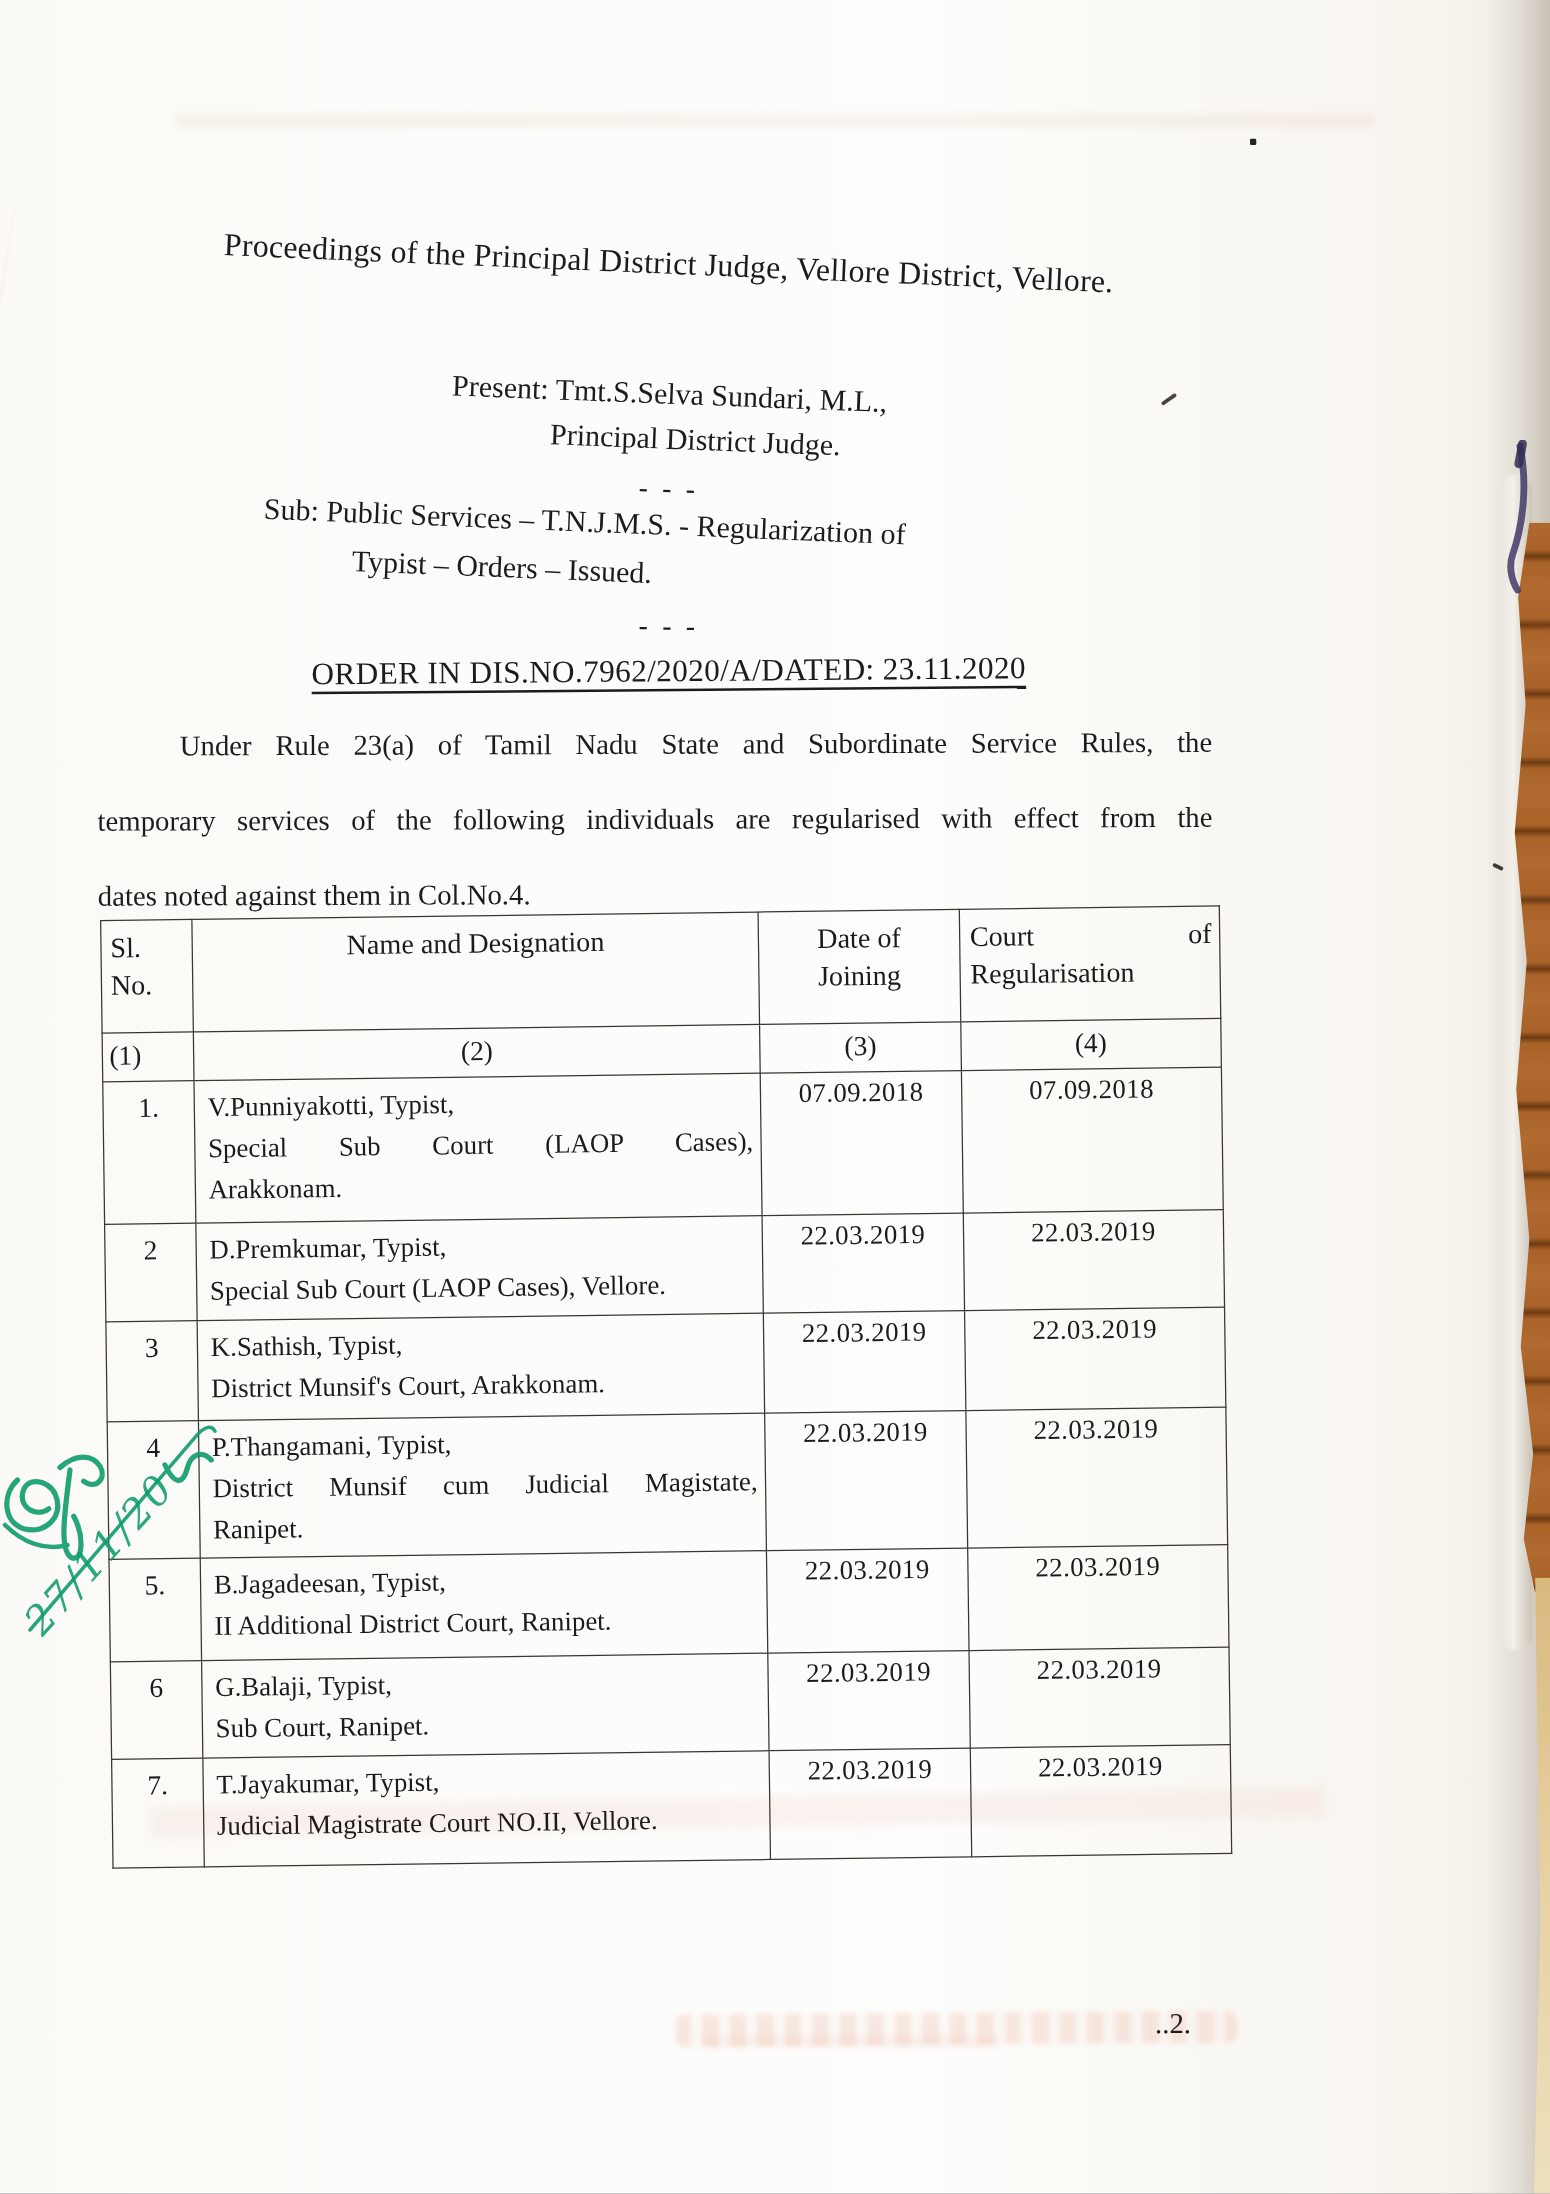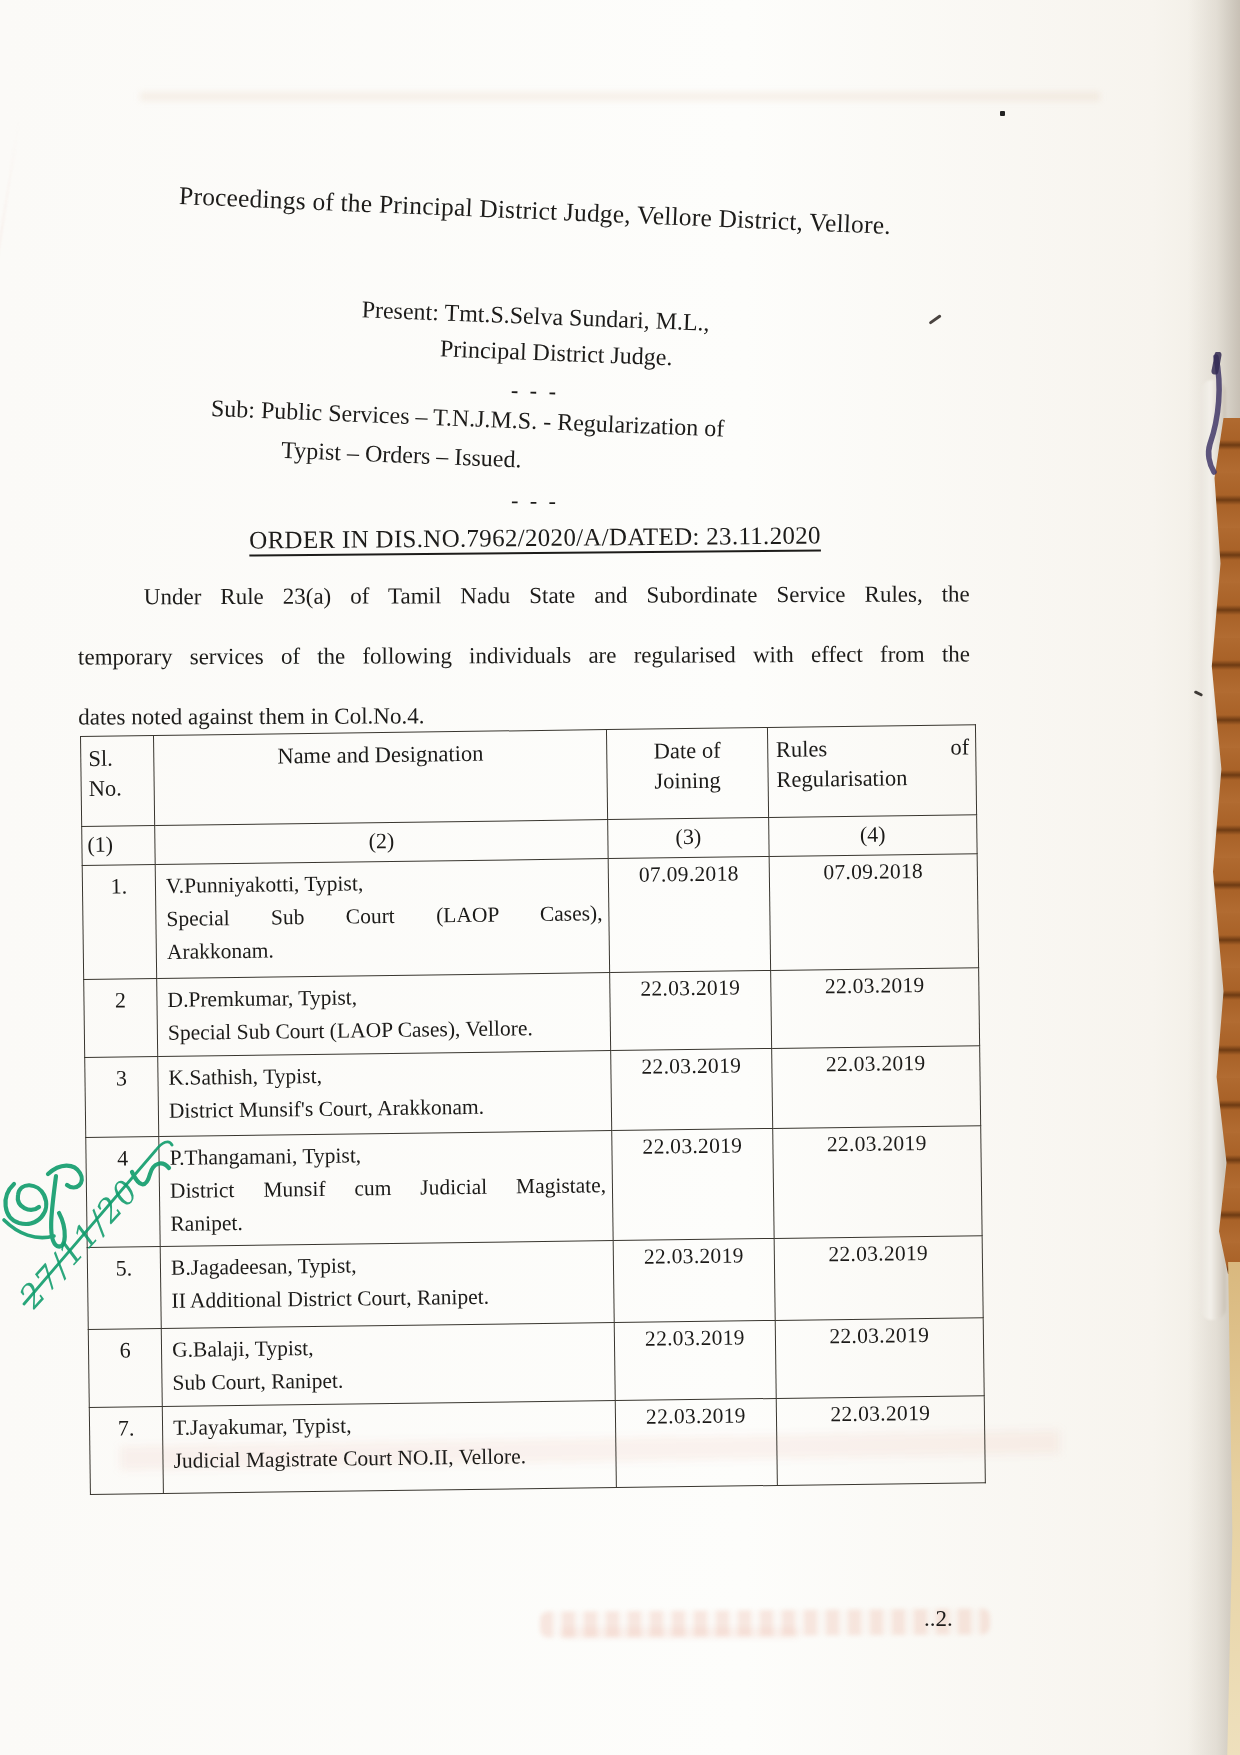--- a/index.html
+++ b/index.html
@@ -136,21 +136,21 @@
           <div>Sl.</div>
           <div>No.</div>
         </th>
         <th class="c-name">Name and Designation</th>
         <th class="c-join">
           <div>Date of</div>
           <div>Joining</div>
         </th>
         <th class="c-reg">
           <div class="spread">
-            <span>Rules</span>
+            <span>Court</span>
             <span>of</span>
           </div>
           <div>Regularisation</div>
         </th>
       </tr>
       <tr class="nrow">
         <th class="c-sl">(1)</th>
         <th class="c-name">(2)</th>
         <th class="c-join">(3)</th>
         <th class="c-reg">(4)</th>

